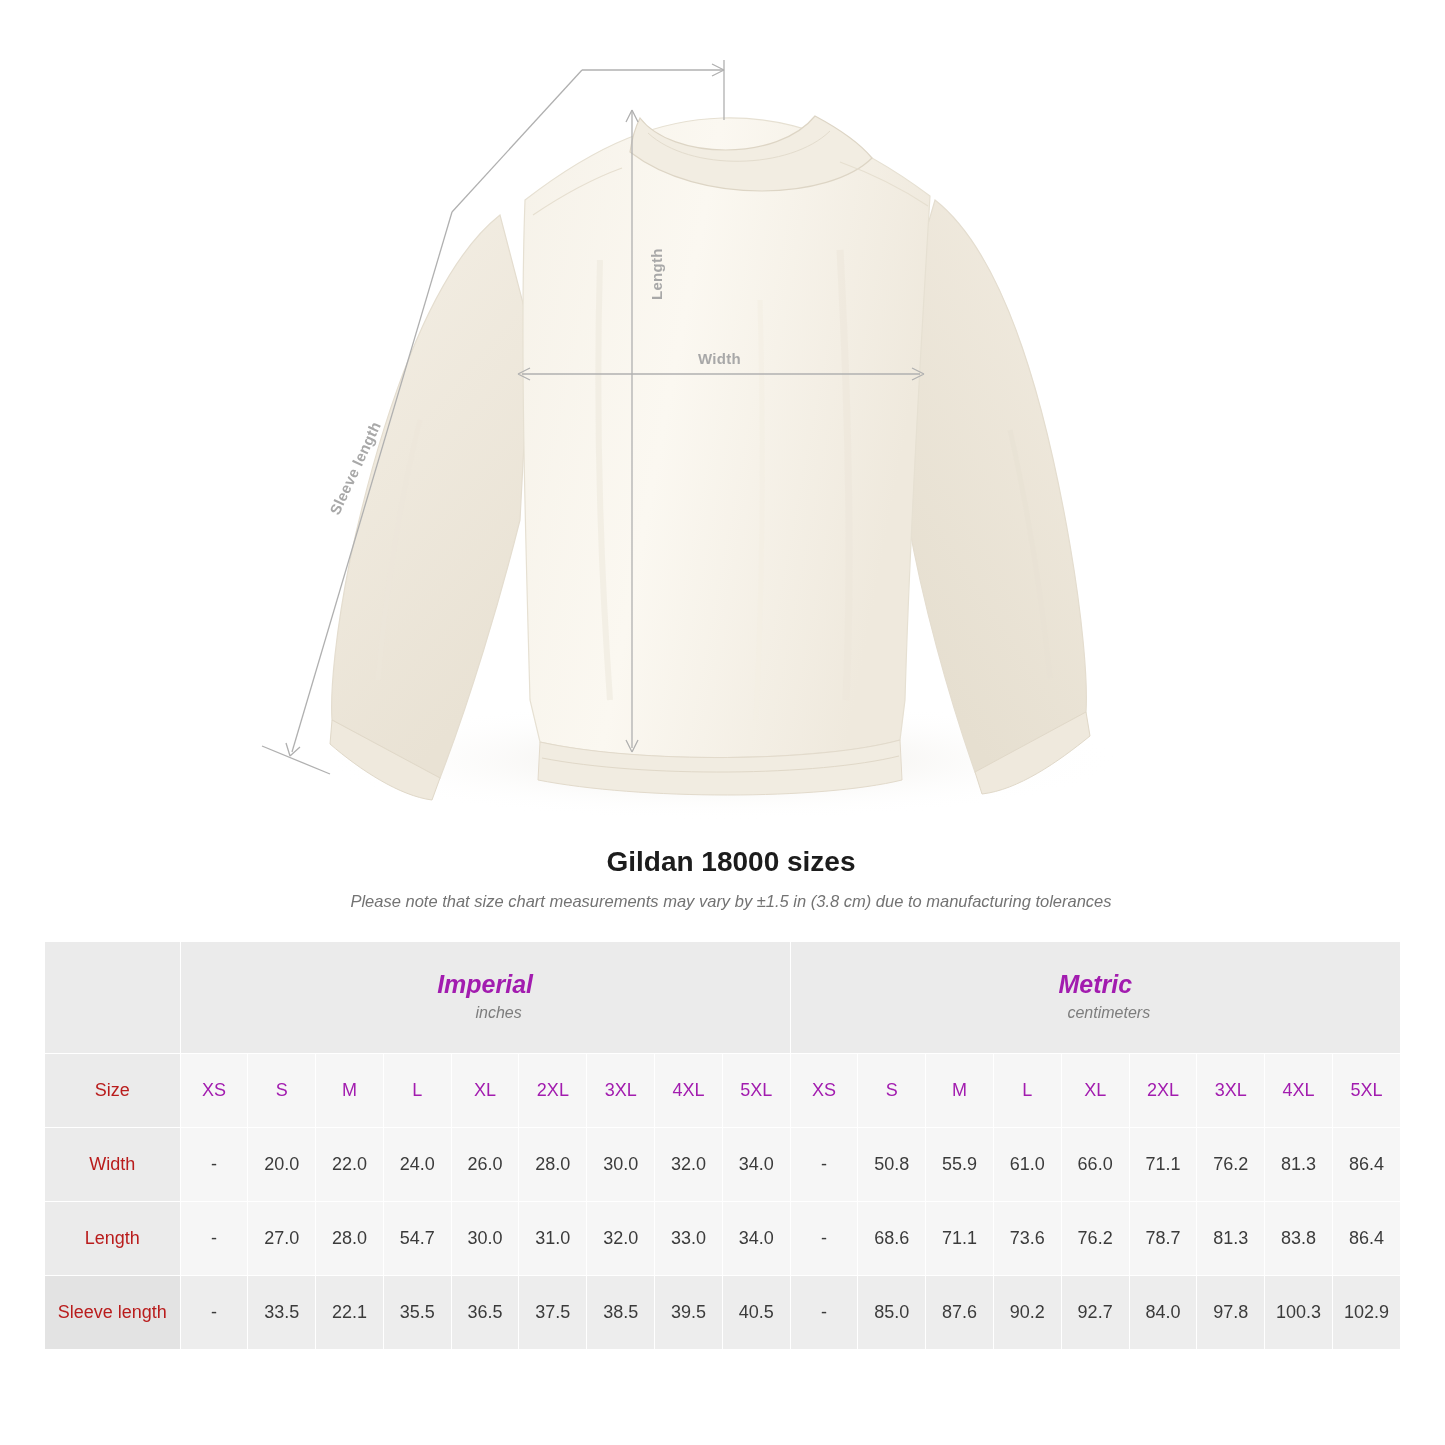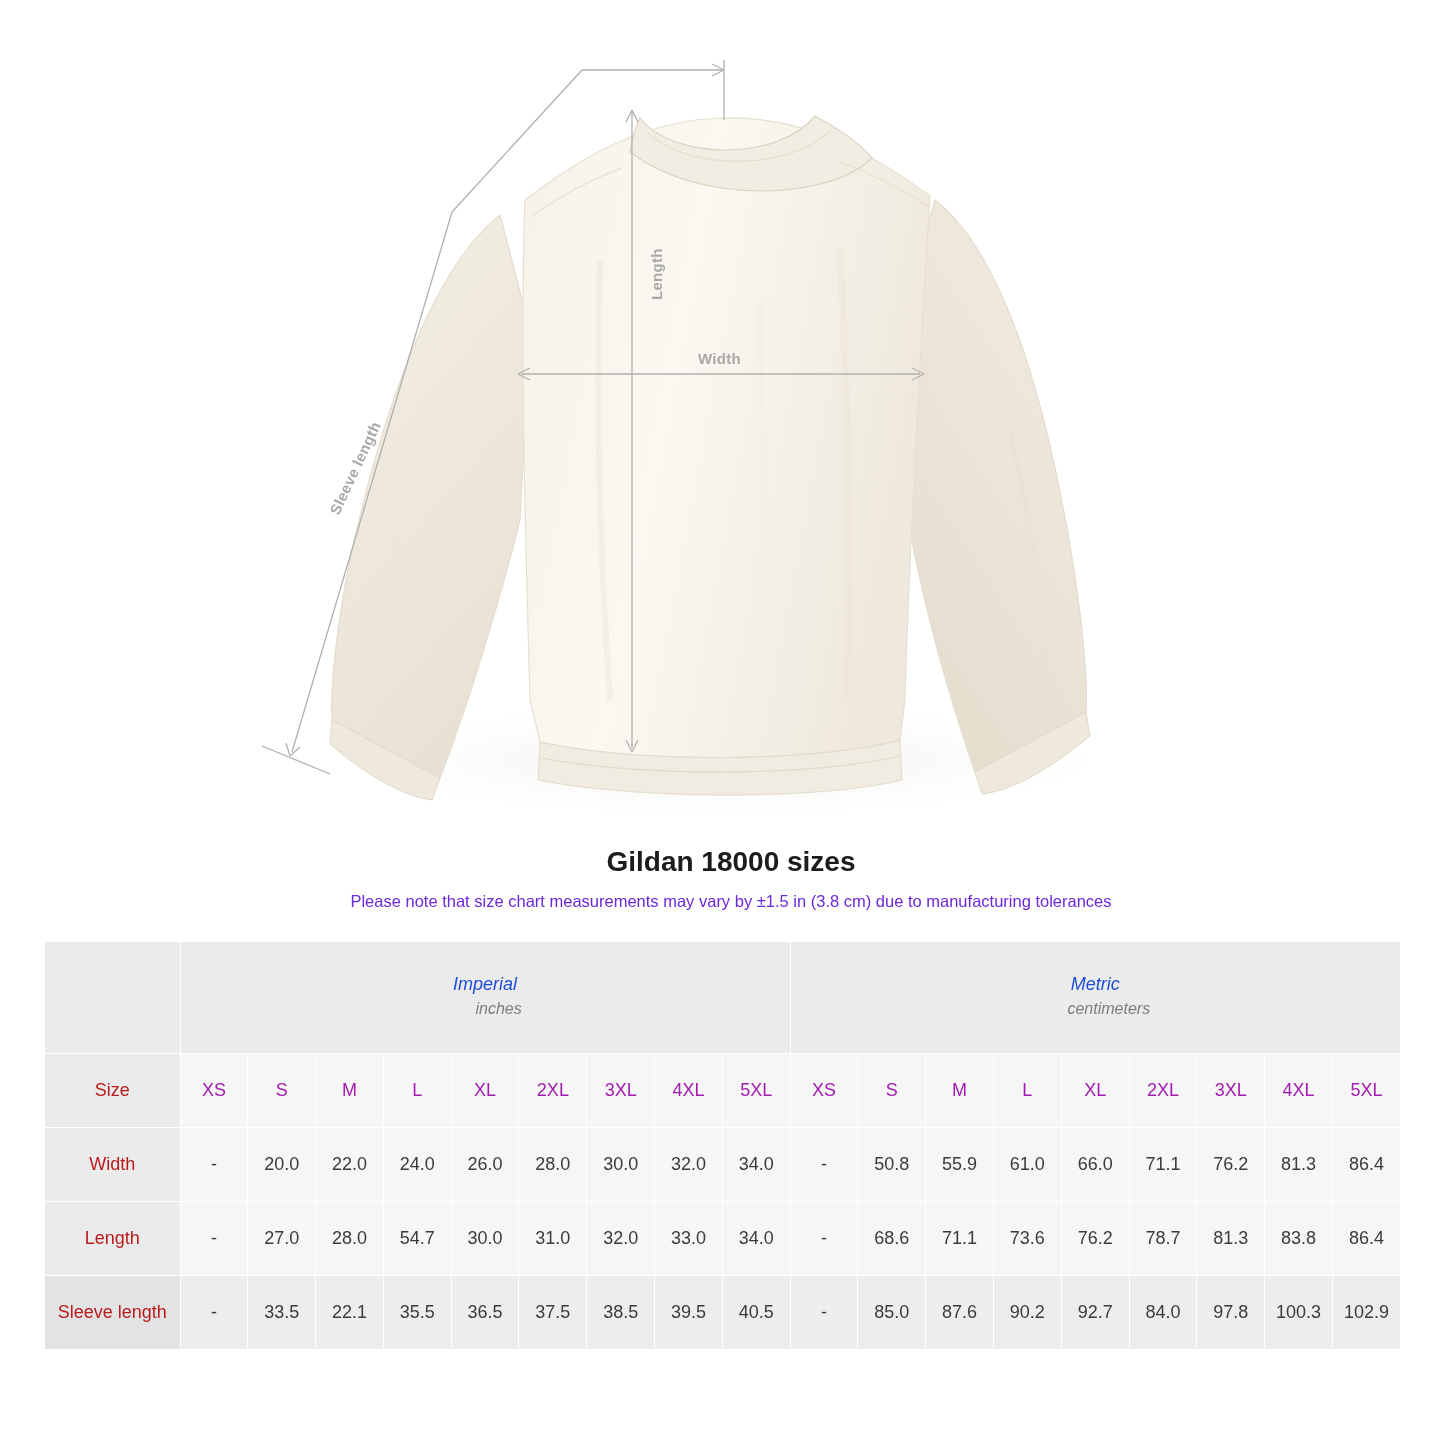--- a/index.html
+++ b/index.html
@@ -59,21 +59,22 @@
     margin-left: 17px;
   }
   .chart-title {
     font-size: 28px;
     font-weight: bold;
     color: #1c1c1c;
     margin: 0 0 14px 0;
   }
   .chart-note {
     font-size: 16.5px;
-    color: #6d28d9;
+    font-style: italic;
+    color: #737373;
     margin: 0;
   }
 
   
   .table-wrap {
     margin-top: 30px;
     padding: 0 44px;
   }
   table.size-table {
     width: 1357px;
@@ -84,24 +85,24 @@
     border: 1px solid #ffffff;
     text-align: center;
     font-weight: normal;
   }
   .unit-head {
     background: #ebebeb;
     height: 112px;
     vertical-align: middle;
   }
   .unit-head .unit-name {
-    font-size: 18px;
+    font-size: 25px;
     font-style: italic;
-    font-weight: normal;
-    color: #1d4ed8;
+    font-weight: bold;
+    color: #a21caf;
     line-height: 1.25;
   }
   .unit-head .unit-sub {
     font-size: 16px;
     font-style: italic;
     color: #7d7d7d;
     line-height: 1.6;
     margin-left: 27px;
   }
   .row-head-cell {

